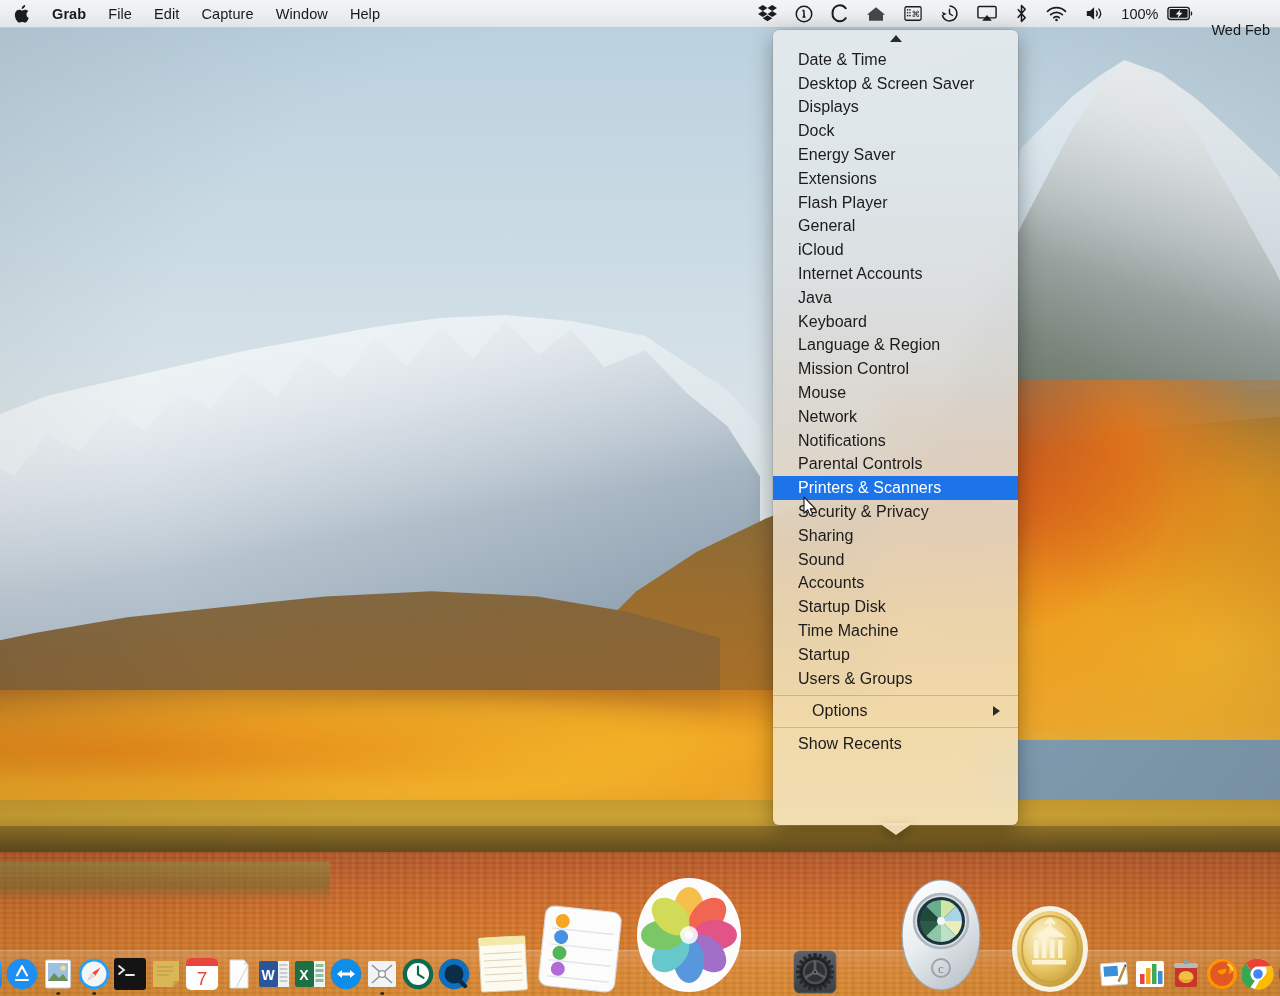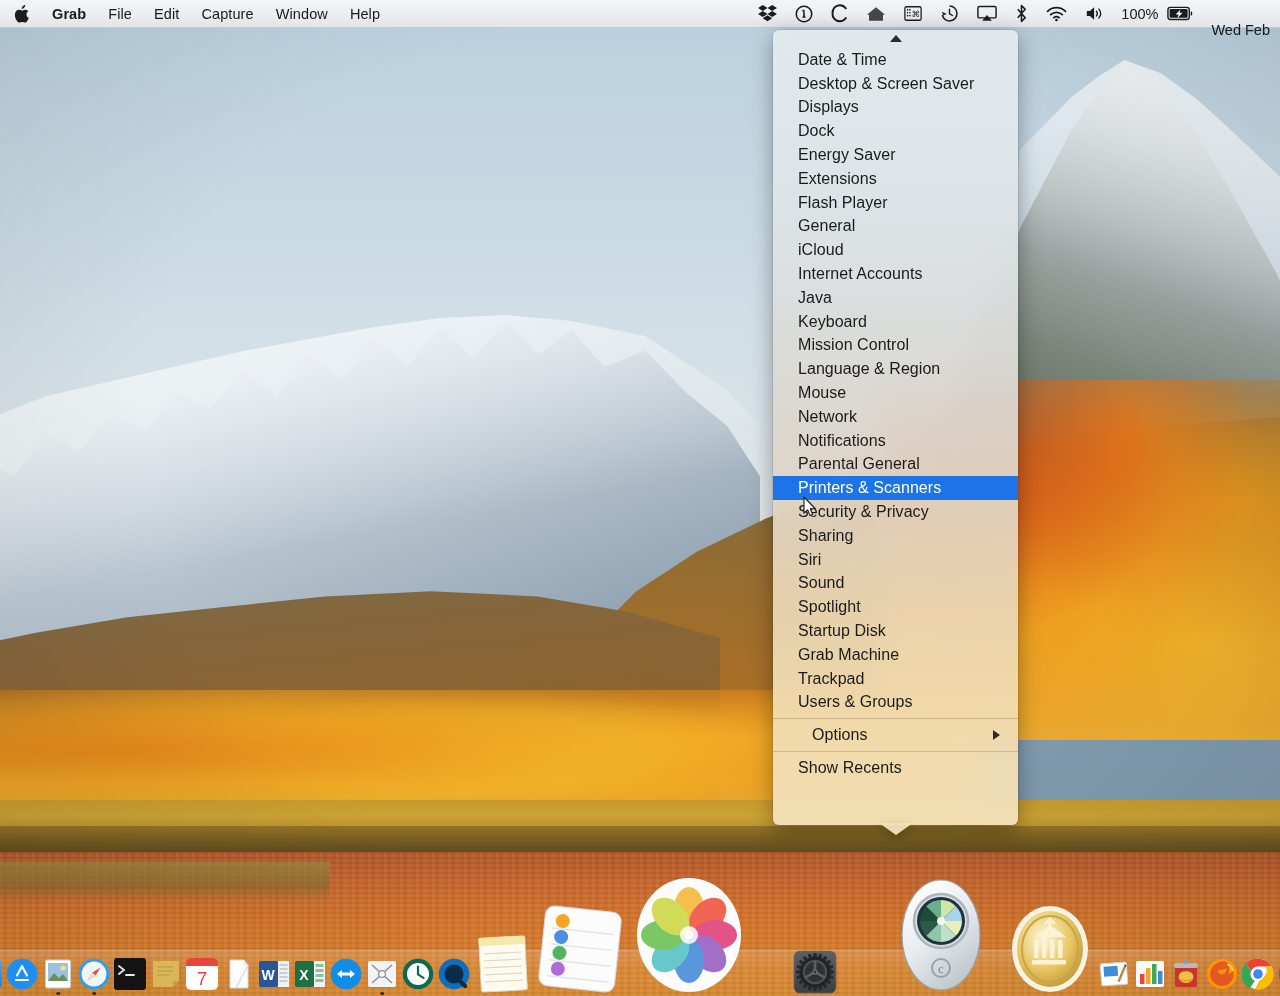--- a/index.html
+++ b/index.html
@@ -369,35 +369,34 @@
     <div class="menu-row">Displays</div>
     <div class="menu-row">Dock</div>
     <div class="menu-row">Energy Saver</div>
     <div class="menu-row">Extensions</div>
     <div class="menu-row">Flash Player</div>
     <div class="menu-row">General</div>
     <div class="menu-row">iCloud</div>
     <div class="menu-row">Internet Accounts</div>
     <div class="menu-row">Java</div>
     <div class="menu-row">Keyboard</div>
+    <div class="menu-row">Language &amp; Region</div>
     <div class="menu-row">Mission Control</div>
-    <div class="menu-row">Language &amp; Region</div>
     <div class="menu-row">Mouse</div>
     <div class="menu-row">Network</div>
     <div class="menu-row">Notifications</div>
-    <div class="menu-row">Parental General</div>
+    <div class="menu-row">Parental Controls</div>
     <div class="menu-row selected">Printers &amp; Scanners</div>
     <div class="menu-row">Security &amp; Privacy</div>
     <div class="menu-row">Sharing</div>
-    <div class="menu-row">Siri</div>
     <div class="menu-row">Sound</div>
-    <div class="menu-row">Spotlight</div>
+    <div class="menu-row">Accounts</div>
     <div class="menu-row">Startup Disk</div>
-    <div class="menu-row">Grab Machine</div>
-    <div class="menu-row">Trackpad</div>
+    <div class="menu-row">Time Machine</div>
+    <div class="menu-row">Startup</div>
     <div class="menu-row">Users &amp; Groups</div>
   </div>
 
   <div class="menu-sep"></div>
 
   <div class="menu-row submenu">
     <span>Options</span>
     <span class="submenu-arrow"></span>
   </div>
 

